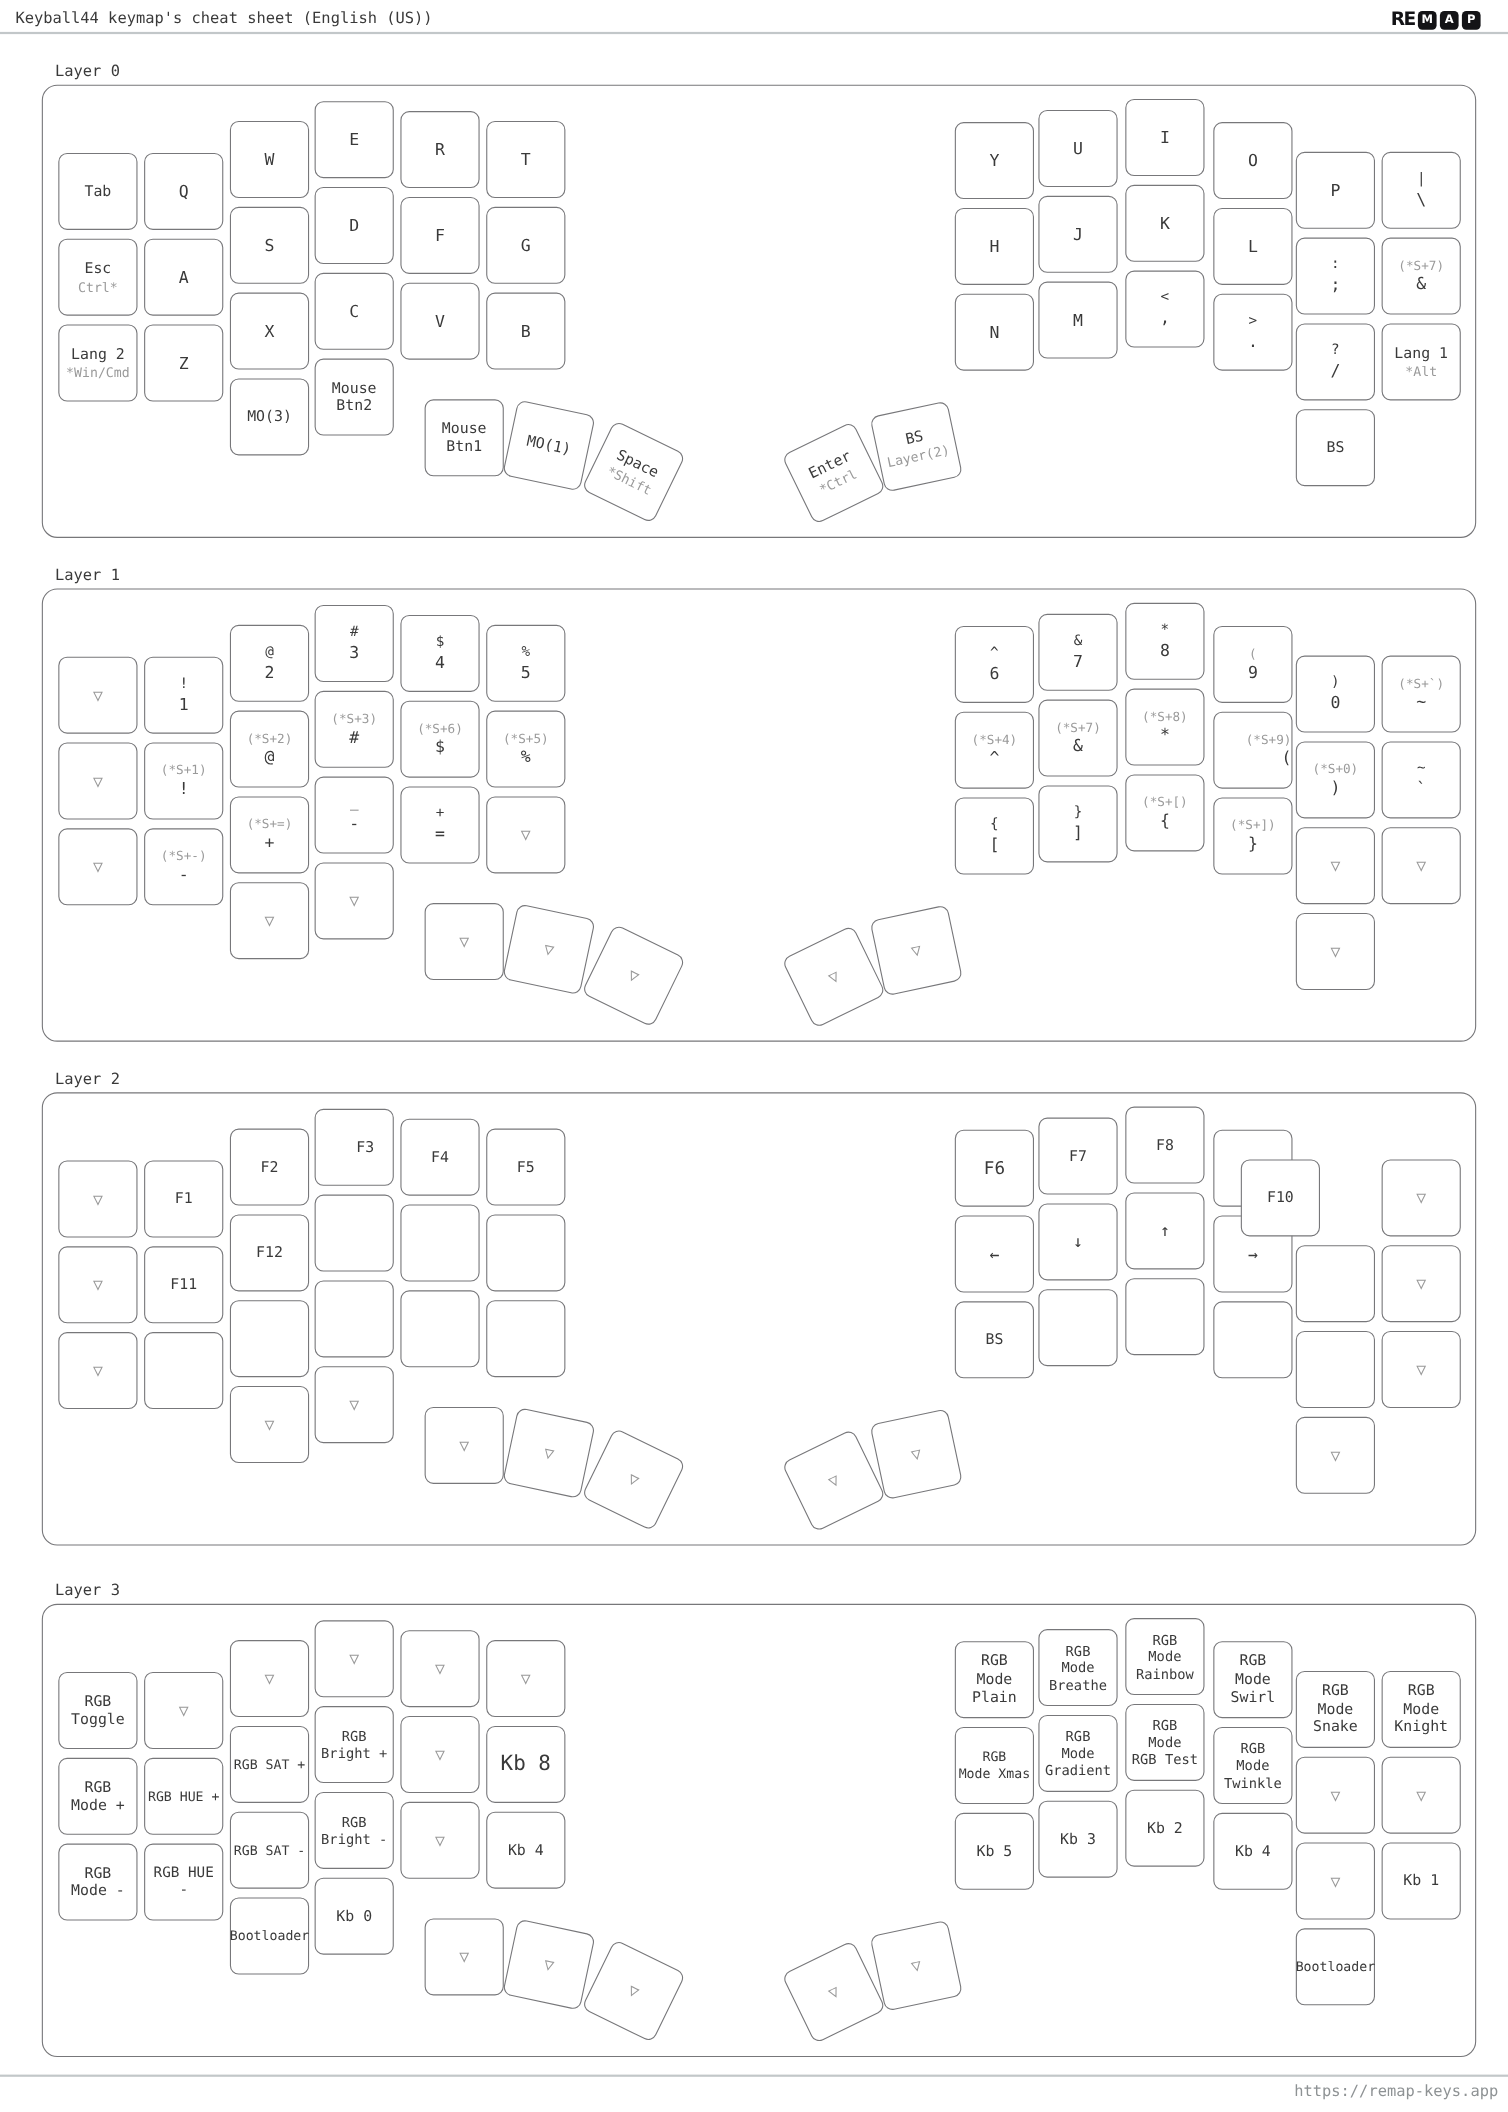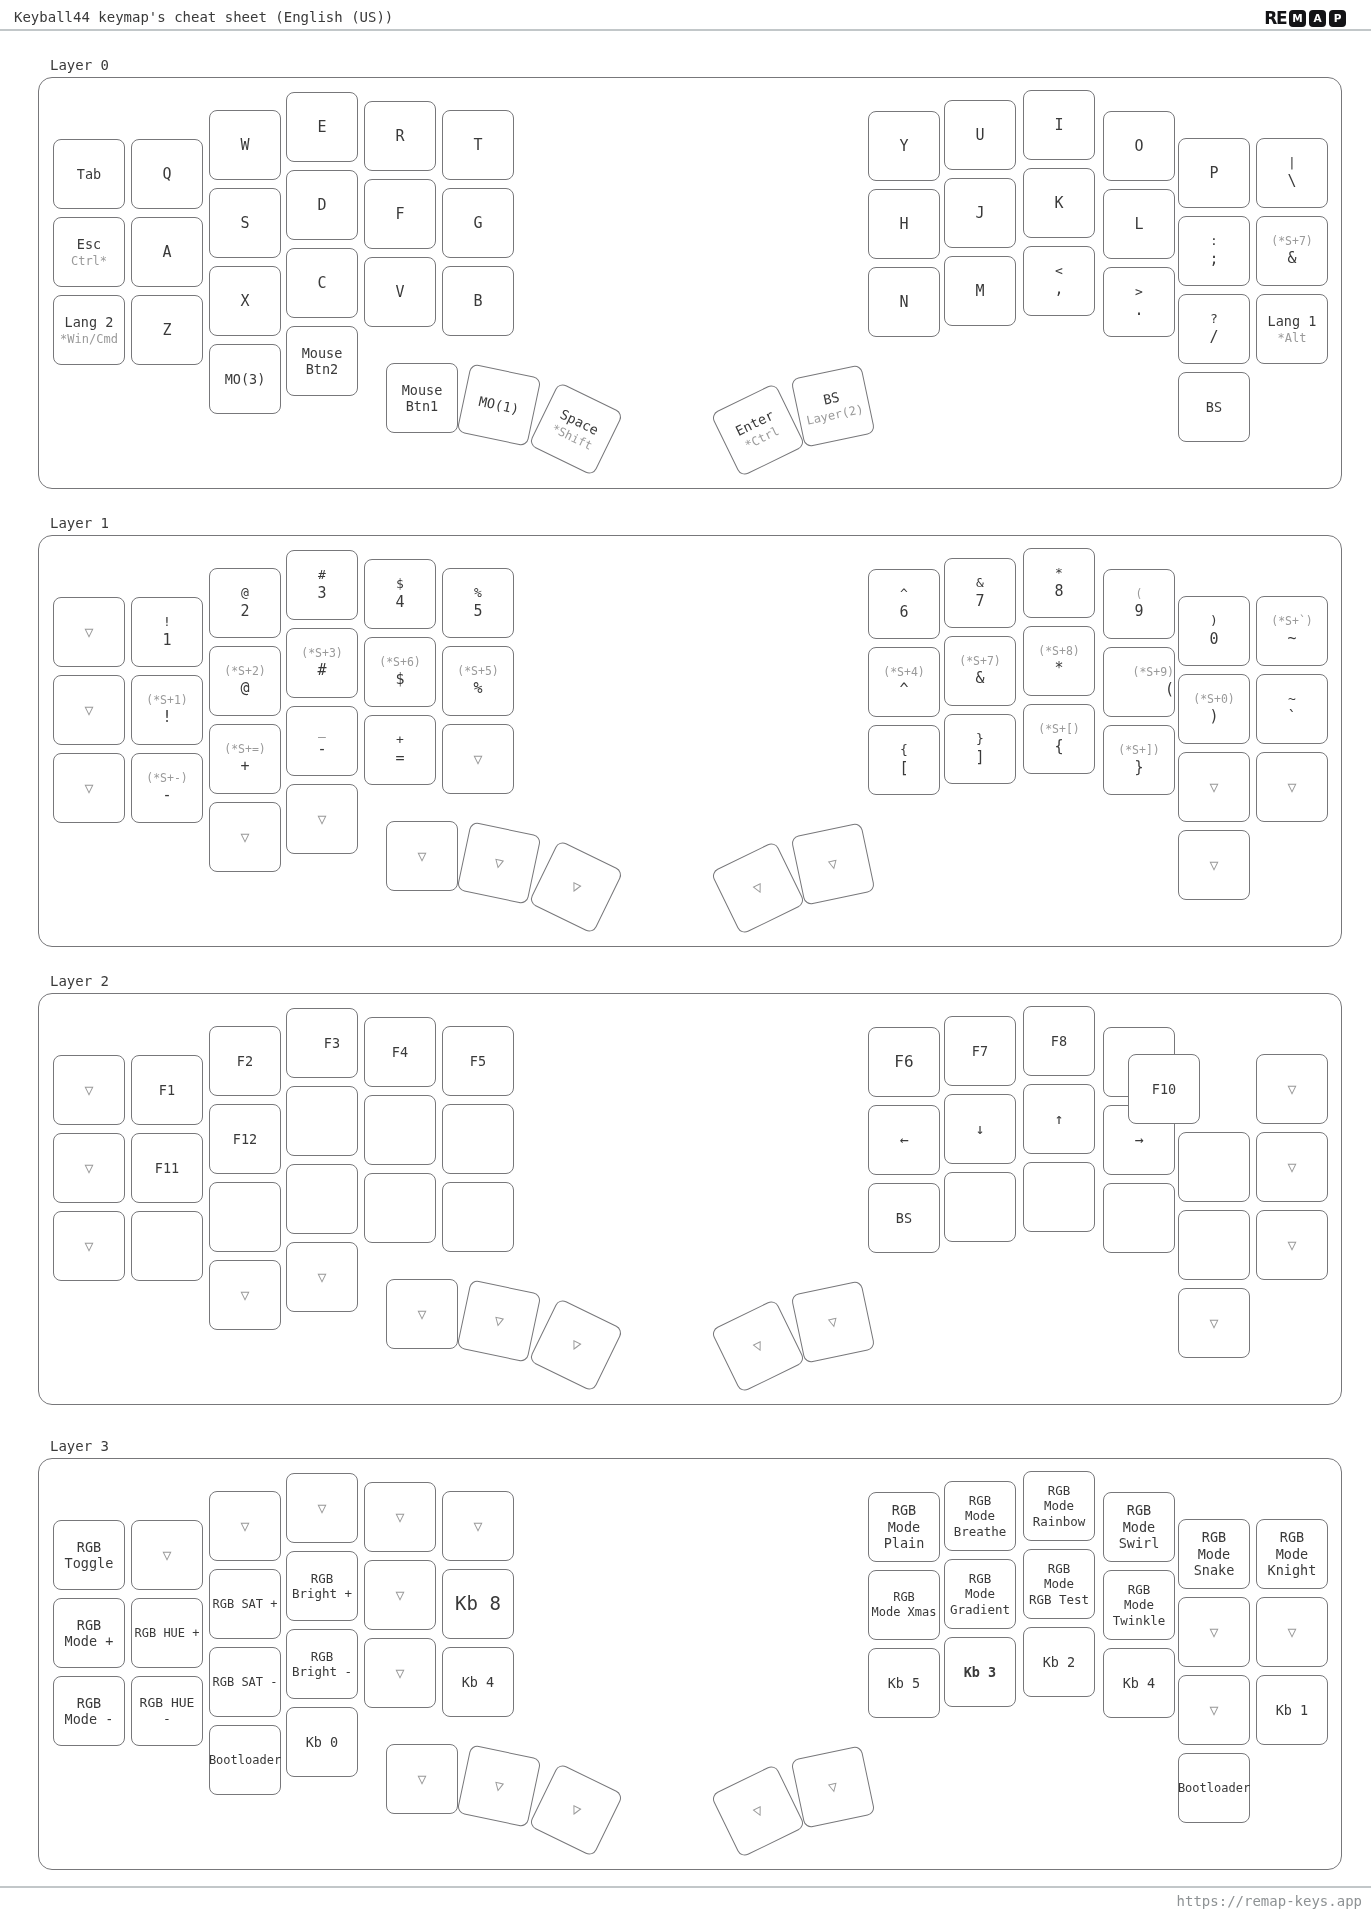--- a/index.html
+++ b/index.html
@@ -564,21 +564,21 @@
         <div class="key-main" style="font-size: 12.5px;">RGB
 Mode
 Breathe</div>
       </div>
       <div class="key" style="left: 905px; top: 100px;">
         <div class="key-main" style="font-size: 12.5px;">RGB
 Mode
 Gradient</div>
       </div>
       <div class="key" style="left: 905px; top: 178px;">
-        <div class="key-main" style="font-size: 13.5px; font-weight: bold;">Kb 3</div>
+        <div class="key-main" style="font-size: 13.5px;">Kb 3</div>
       </div>
       <div class="key" style="left: 984px; top: 12px;">
         <div class="key-main" style="font-size: 12.5px;">RGB
 Mode
 Rainbow</div>
       </div>
       <div class="key" style="left: 984px; top: 90px;">
         <div class="key-main" style="font-size: 12.5px;">RGB
 Mode
 RGB Test</div>

